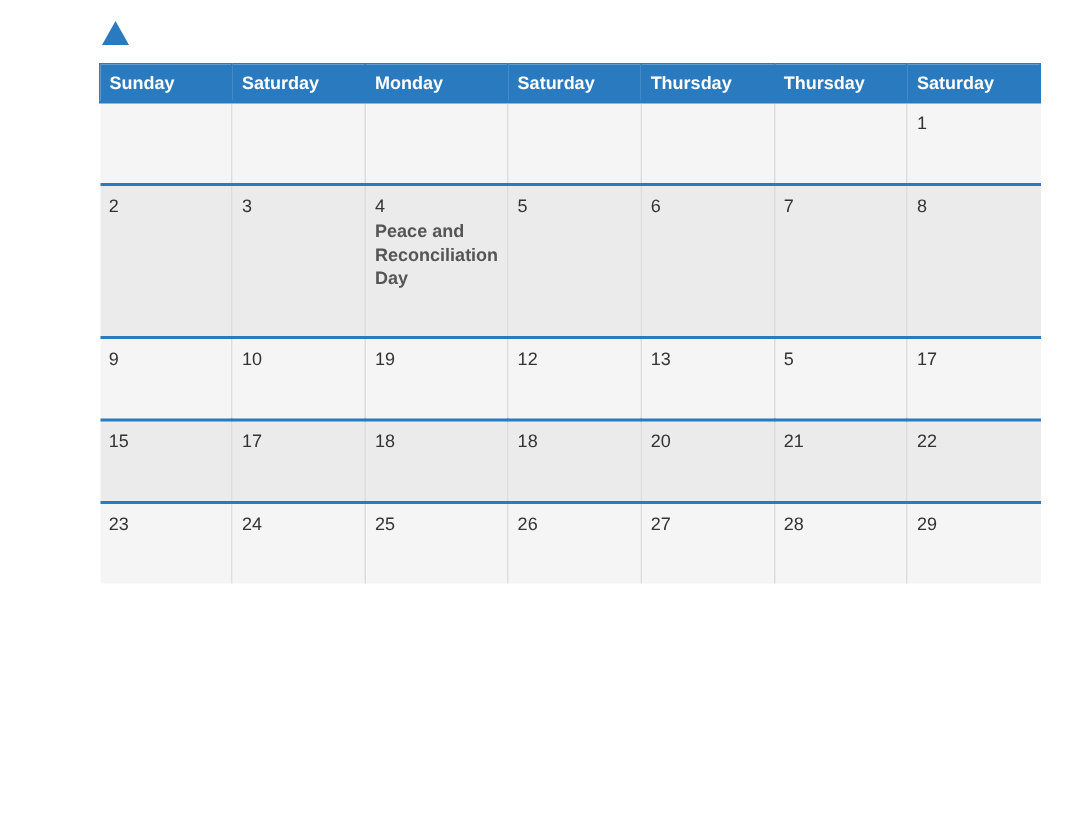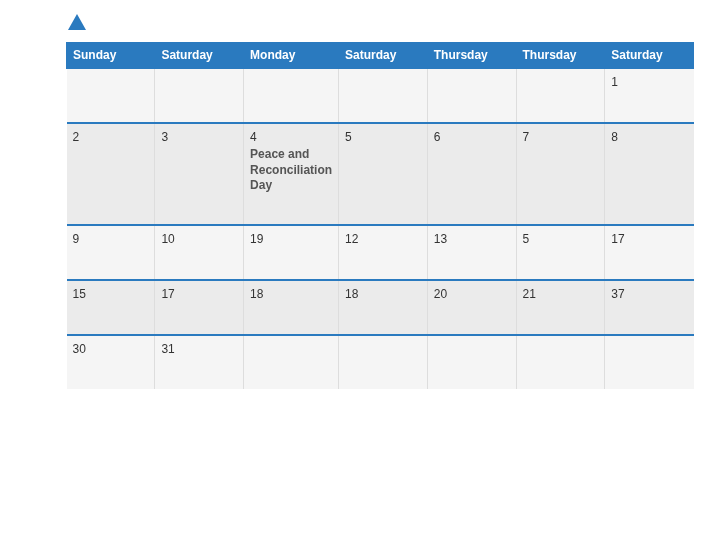--- a/index.html
+++ b/index.html
@@ -226,31 +226,41 @@
           <td>
             <span class="date-num">18</span>
           </td>
           <td>
             <span class="date-num">20</span>
           </td>
           <td>
             <span class="date-num">21</span>
           </td>
           <td>
-            <span class="date-num">37</span>
-          </td>
-        </tr>
-        <tr>
-          <td>
-            <span class="date-num">30</span>
-          </td>
-          <td>
-            <span class="date-num">31</span>
-          </td>
-          <td class="empty-cell"></td>
-          <td class="empty-cell"></td>
-          <td class="empty-cell"></td>
-          <td class="empty-cell"></td>
-          <td class="empty-cell"></td>
+            <span class="date-num">22</span>
+          </td>
+        </tr>
+        <tr>
+          <td>
+            <span class="date-num">23</span>
+          </td>
+          <td>
+            <span class="date-num">24</span>
+          </td>
+          <td>
+            <span class="date-num">25</span>
+          </td>
+          <td>
+            <span class="date-num">26</span>
+          </td>
+          <td>
+            <span class="date-num">27</span>
+          </td>
+          <td>
+            <span class="date-num">28</span>
+          </td>
+          <td>
+            <span class="date-num">29</span>
+          </td>
         </tr>
       </tbody>
   </table>
 </div>
 
 </body></html>

